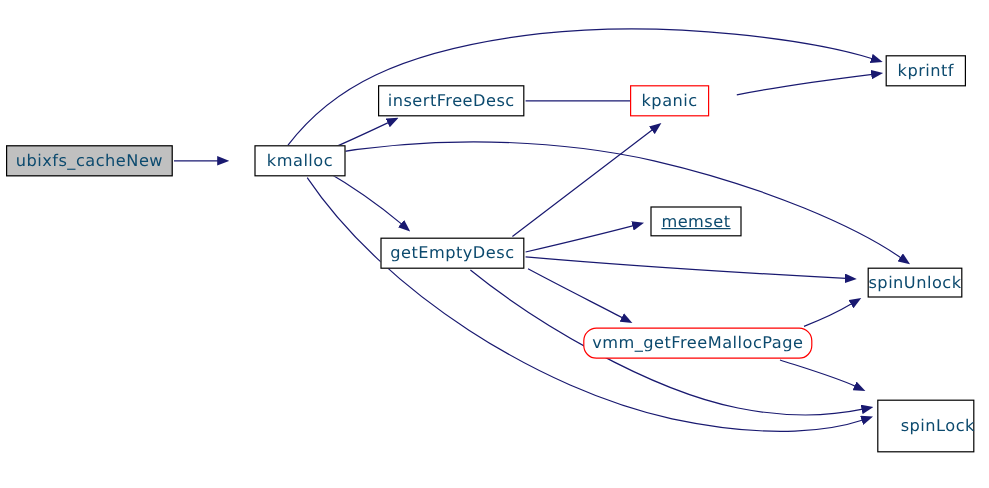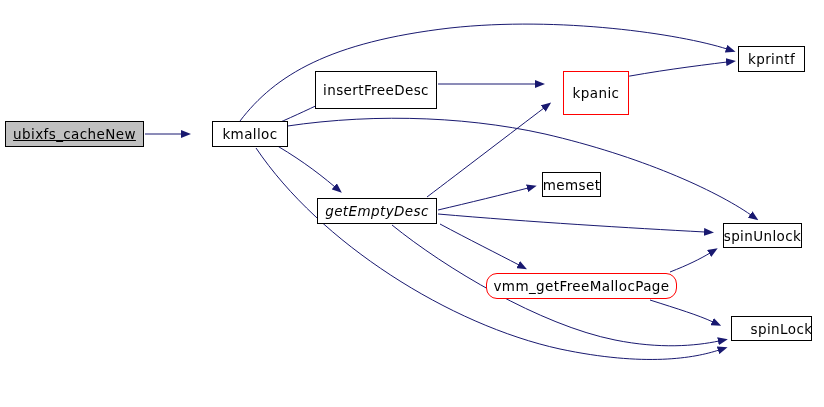--- a/index.html
+++ b/index.html
@@ -25,32 +25,31 @@
   .edges-svg path.edge {
     fill: none;
     stroke: #191970;
     stroke-width: 1;
   }
   .node {
     position: absolute;
     box-sizing: border-box;
     background: #ffffff;
     border: 1px solid #000000;
-    color: #000000;
+    color: #0c4a6e;
     font-size: 13.5px;
     letter-spacing: 0.4px;
     display: flex;
     align-items: center;
     justify-content: center;
     white-space: nowrap;
     cursor: pointer;
   }
   .node.focus {
     background: #c0c0c0;
-    text-decoration: underline;
   }
   .node.highlight {
     border-color: #ff0000;
   }
 </style>
 </head>
 <body>
 
 <div class="canvas">
 
@@ -75,29 +74,29 @@
     <path class="edge" d="M440,224 C468,239 498,254 519,265" marker-end="url(#arrow)"></path>
     <path class="edge" d="M392,225 C445,268 540,325 615,340 C660,349 695,346 719,341" marker-end="url(#arrow)"></path>
     <path class="edge" d="M670,272 C688,265 700,259 710,253" marker-end="url(#arrow)"></path>
     <path class="edge" d="M650,300 C678,309 698,315 713,322" marker-end="url(#arrow)"></path>
   </svg>
 
   <div class="node focus" style="left:5px; top:121px; width:139px; height:26px;">ubixfs_cacheNew</div>
 
   <div class="node" style="left:192px; top:121px; width:76px; height:26px;margin-left:20px;">kmalloc</div>
 
-  <div class="node" style="left:315px; top:71px; width:122px; height:38px;">insertFreeDesc</div>
+  <div class="node" style="left:315px; top:71px; width:122px; height:26px;">insertFreeDesc</div>
 
-  <div class="node highlight" style="left:563px; top:71px; width:66px; height:44px;">kpanic</div>
+  <div class="node highlight" style="left:525px; top:71px; width:66px; height:26px;">kpanic</div>
 
   <div class="node" style="left:738px; top:46px; width:67px; height:26px;">kprintf</div>
 
-  <div class="node" style="left:317px; top:198px; width:120px; height:26px;font-style:italic;">getEmptyDesc</div>
+  <div class="node" style="left:317px; top:198px; width:120px; height:26px;">getEmptyDesc</div>
 
-  <div class="node" style="left:542px; top:172px; width:59px; height:25px;">memset</div>
+  <div class="node" style="left:542px; top:172px; width:76px; height:25px;text-decoration:underline;">memset</div>
 
   <div class="node" style="left:723px; top:223px; width:79px; height:25px;">spinUnlock</div>
 
   <div class="node highlight" style="left:486px; top:273px; width:191px; height:26px;border-radius:11px;">vmm_getFreeMallocPage</div>
 
-  <div class="node" style="left:731px; top:316px; width:81px; height:25px;padding-left:20px;">spinLock</div>
+  <div class="node" style="left:731px; top:333px; width:81px; height:44px;padding-left:20px;">spinLock</div>
 
 </div>
 
 </body></html>

